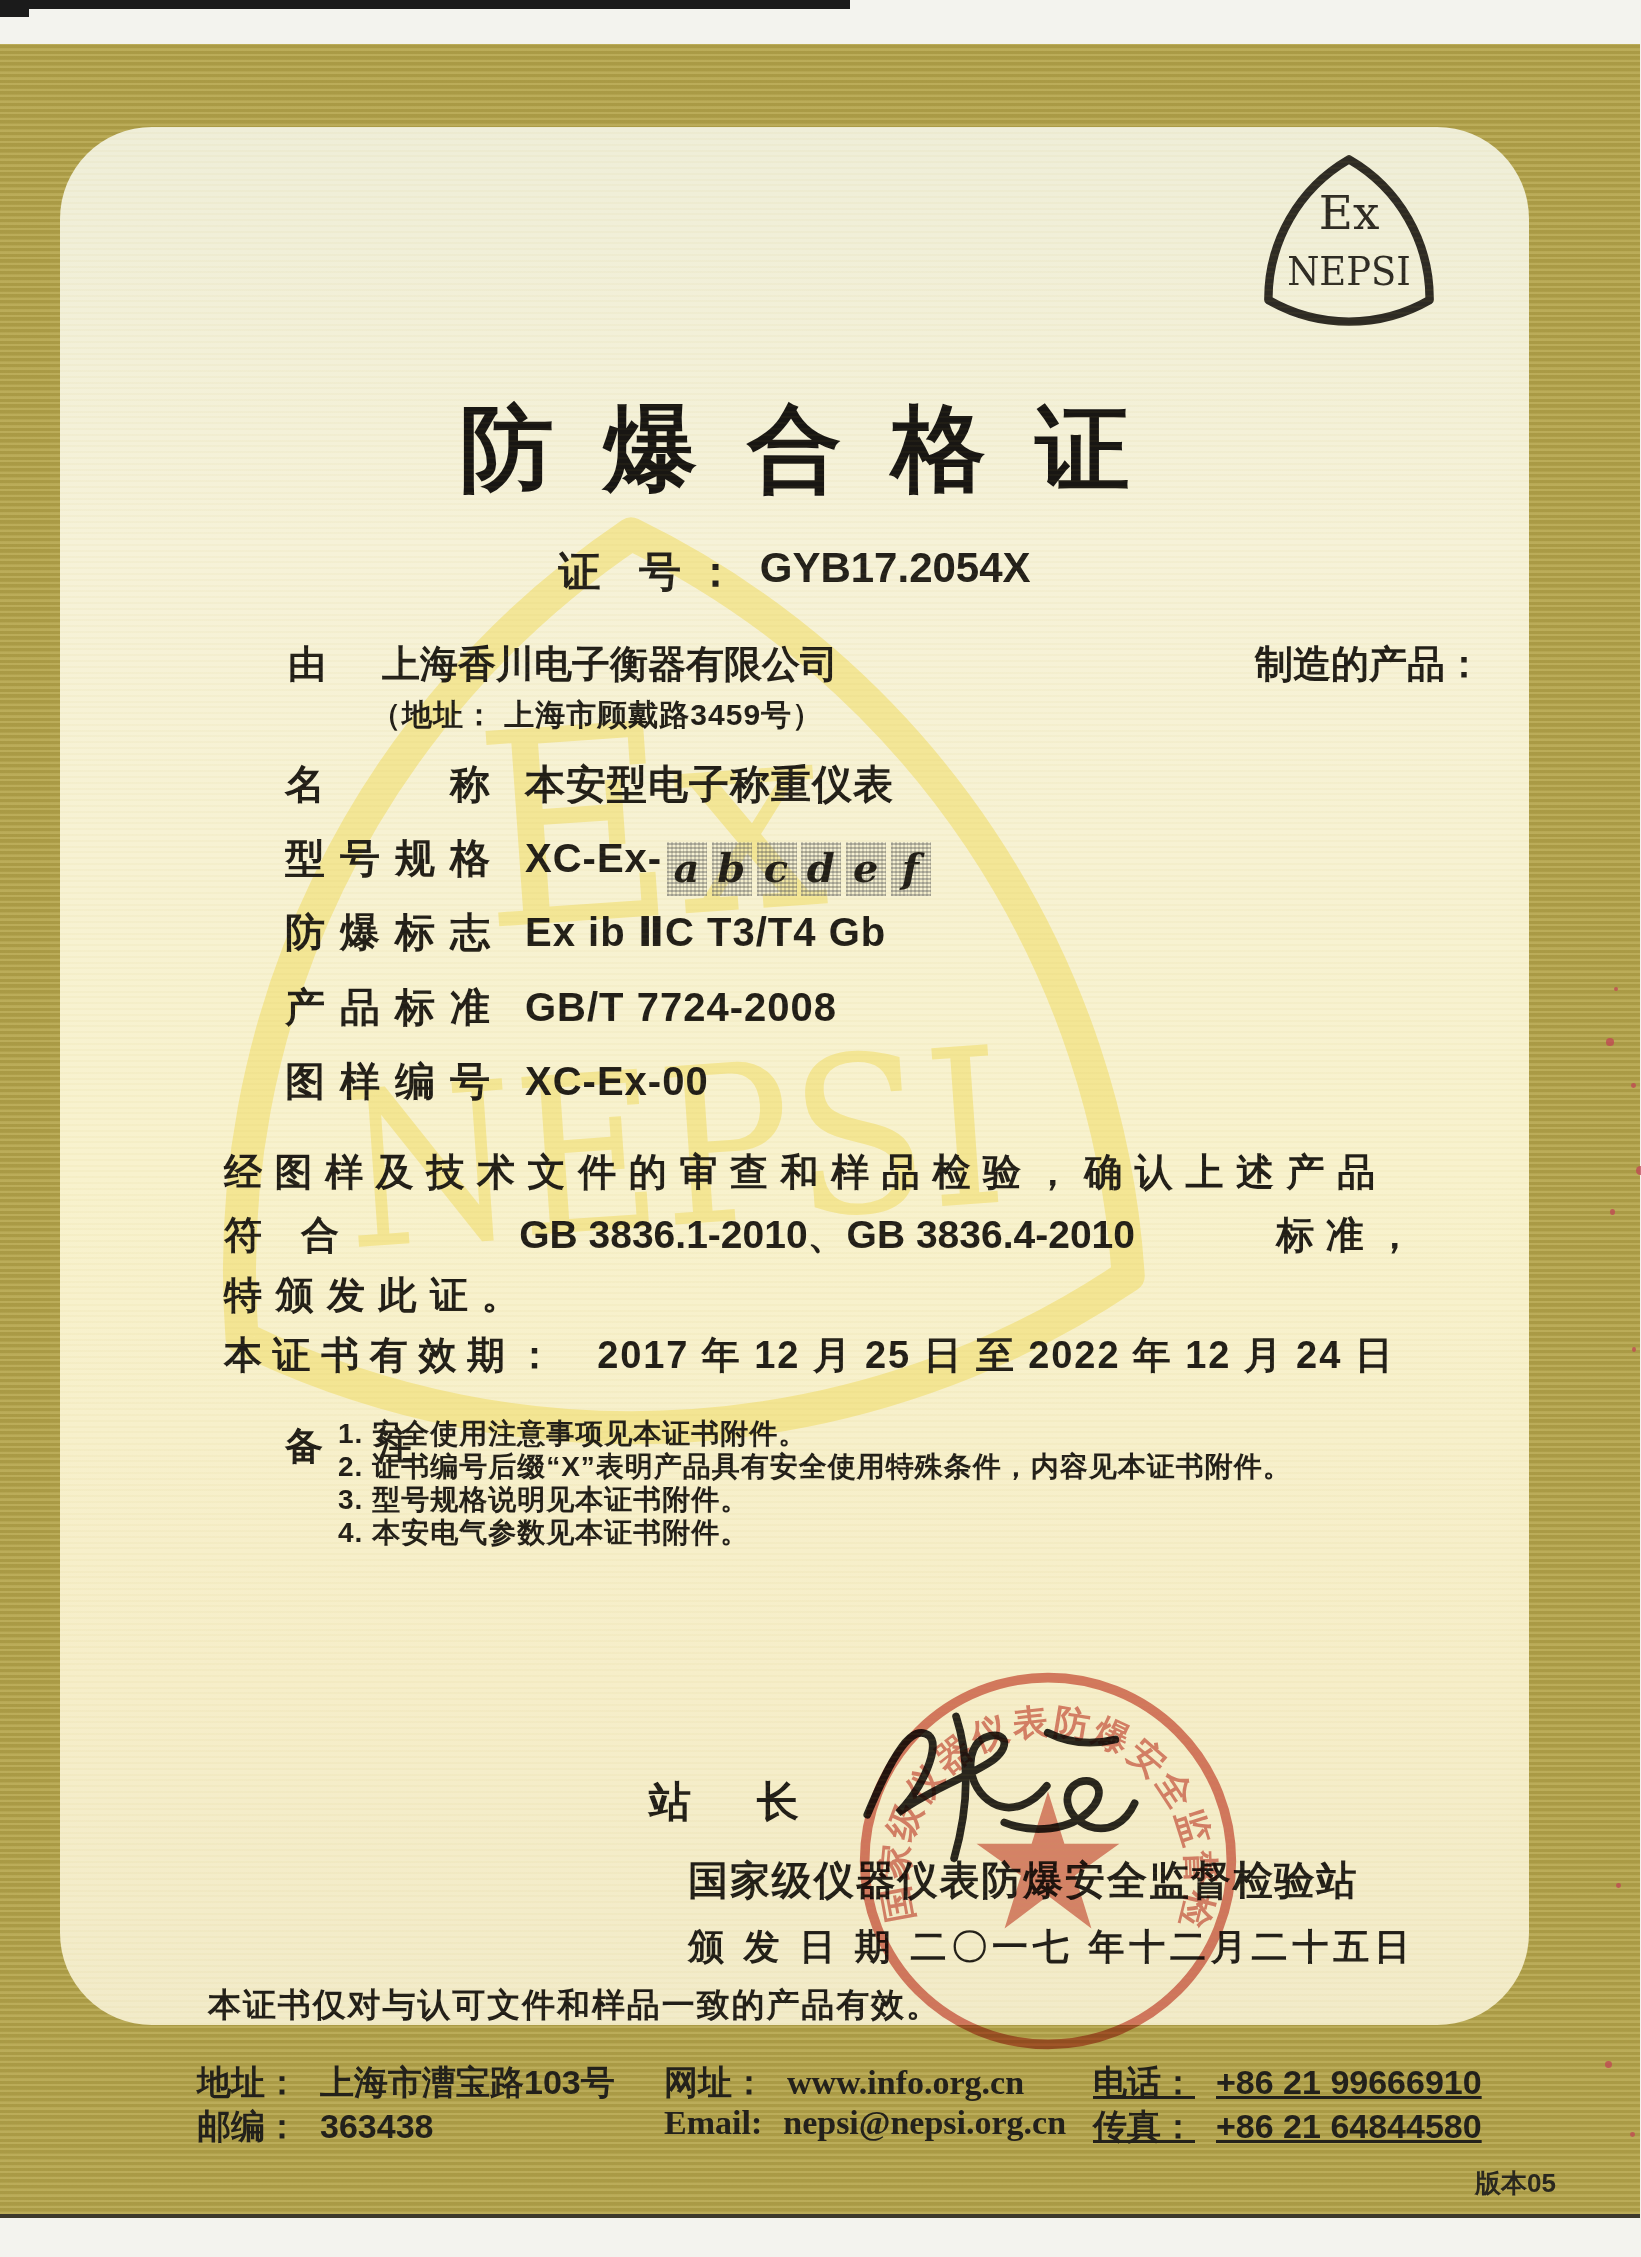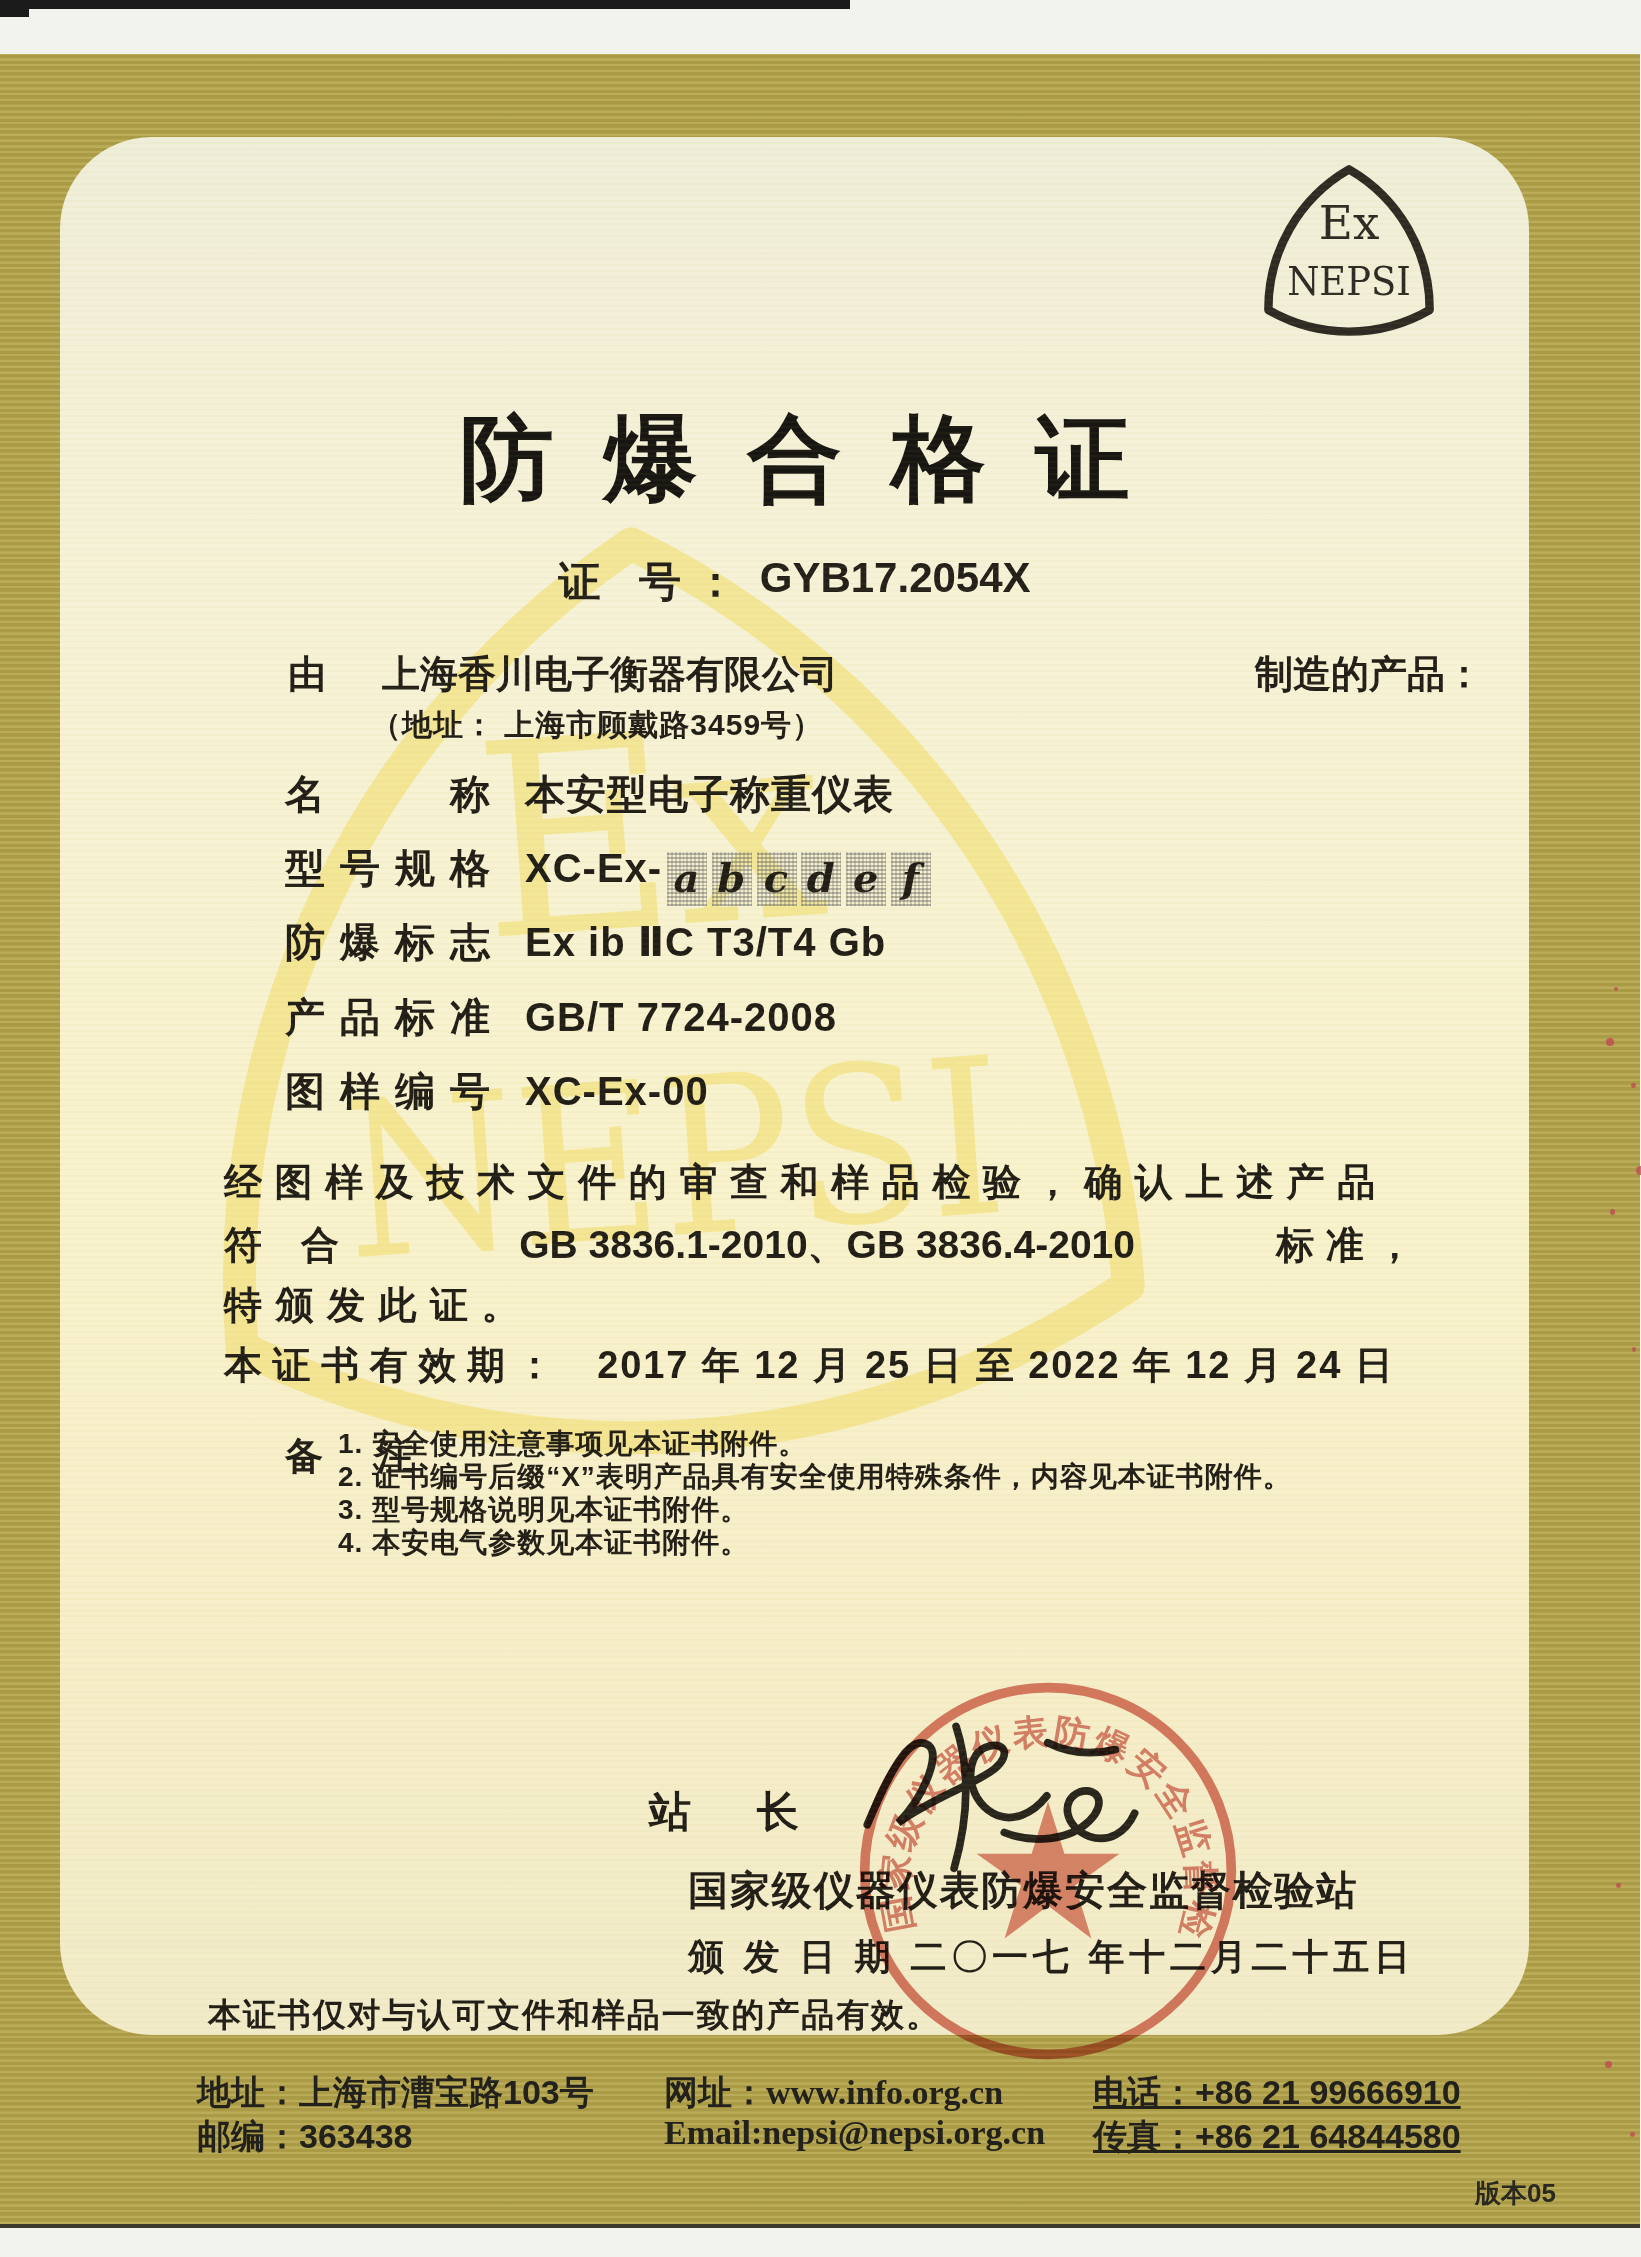--- a/index.html
+++ b/index.html
@@ -1,21 +1,21 @@
 <!DOCTYPE html>
 <html><head>
 <meta charset="utf-8">
 <style>
   html,body{margin:0;padding:0;background:#e8e8e4;}
   .scan{position:relative;width:1641px;height:2257px;background:#f3f3ee;overflow:hidden;
         font-family:"Liberation Sans","DejaVu Sans",sans-serif;color:#211e18;}
   .edge-black{position:absolute;top:0;left:0;width:850px;height:8.7px;background:#1b1b1b;}
   .edge-black2{position:absolute;top:0;left:0;width:29px;height:17.4px;background:#1b1b1b;}
 
-  .page{position:absolute;left:0;top:54px;width:1640px;height:2170px;
+  .page{position:absolute;left:0;top:44px;width:1640px;height:2170px;
         background:#b3a34b;
         background-image:repeating-linear-gradient(0deg,rgba(255,250,210,.10) 0 1.9px,rgba(90,78,20,.10) 2.9px 5.8px);
         border-bottom:4.8px solid #3c392b;}
   .panel{position:absolute;left:60px;top:83px;width:1469px;height:1898px;border-radius:92px;
         background:linear-gradient(180deg,#efeed8 0%,#f6f2d8 22%,#f8f2cd 55%,#f6eec9 82%,#f2ebc9 100%);
         background-color:#f5f1d4;}
   .panel::after{content:"";position:absolute;inset:0;border-radius:92px;
         background:repeating-linear-gradient(0deg,rgba(190,170,70,.05) 0 1.9px,transparent 1.9px 5.8px);pointer-events:none;}
 
   
@@ -63,21 +63,21 @@
   .issuedate{position:absolute;left:628px;top:1796px;font-size:36px;font-weight:bold;letter-spacing:4.8px;}
   .disclaimer{position:absolute;left:148px;top:1856px;font-size:33px;font-weight:bold;letter-spacing:1.9px;}
 
   .signature{position:absolute;left:780px;top:1572px;width:319px;height:193px;}
   .stamp{position:absolute;left:795px;top:1541px;width:386px;height:386px;mix-blend-mode:multiply;opacity:.85;}
 
   .footer-row{position:absolute;left:0;width:1596px;display:flex;font-size:34px;color:#23211b;font-weight:600;}
   .fr1{top:2016px;} .fr2{top:2060px;}
   .fcol{display:flex;align-items:baseline;white-space:nowrap;position:absolute;}
   .fc1{left:197px;} .fc2{left:664px;font-family:Liberation Serif, serif;} .fc3{left:1093px;text-decoration:underline;}
-  .fcol .v{}
+  .fcol .v{margin-left:21px;}
   .version{position:absolute;left:1475px;top:2122px;font-size:26px;font-weight:600;color:#2a281f;}
 
   .speck{position:absolute;border-radius:50%;background:#c04454;opacity:.75;}
 </style>
 </head>
 <body>
 
 <div class="scan">
   <div class="edge-black"></div>
   <div class="edge-black2"></div>

